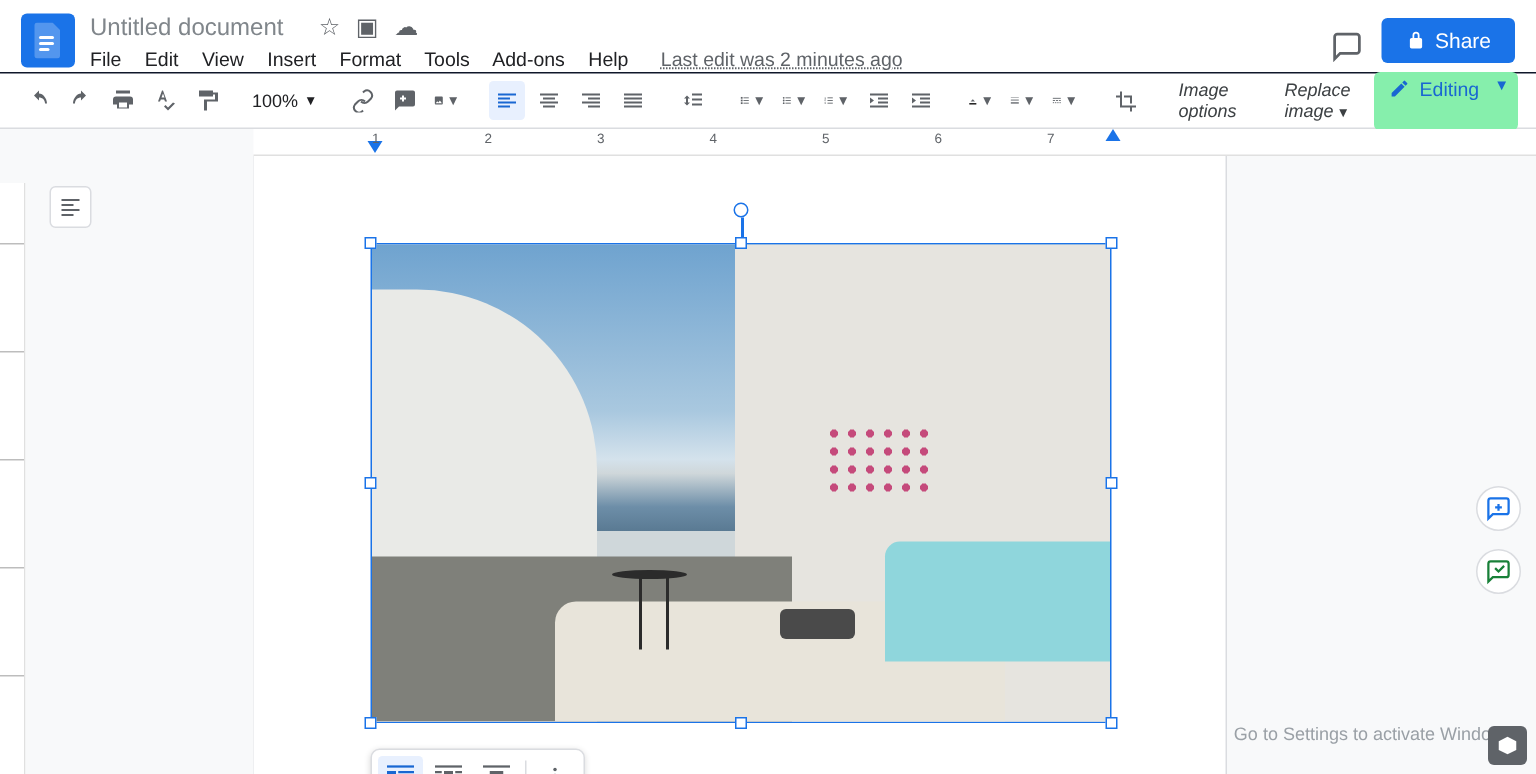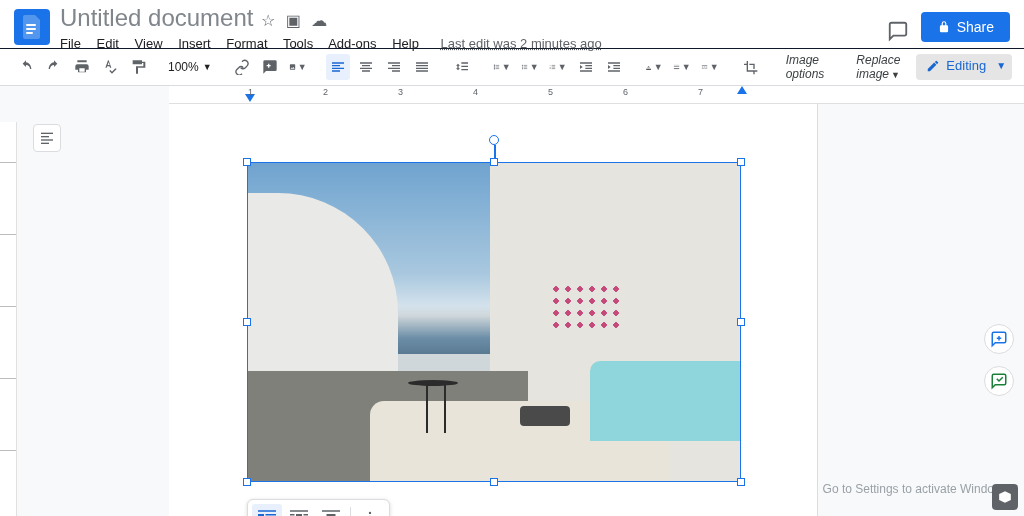--- a/index.html
+++ b/index.html
@@ -3,38 +3,38 @@
 <meta charset="utf-8">
 <style>
   * { box-sizing: border-box; margin: 0; padding: 0; font-family: Arial, "Helvetica Neue", sans-serif; }
   body { width: 1024px; height: 516px; overflow: hidden; background: #fff; color: #202124; position: relative; }
 
   
   .hdr { display: flex; align-items: center; padding: 6px 14px 0 14px; height: 48px; }
   .docs-logo { width: 36px; height: 36px; background:#1a73e8; border-radius:4px; display:flex; align-items:center; justify-content:center; margin-right:10px; }
   .docs-logo svg { fill:#fff; }
   .title-block { flex:1; }
-  .doc-title { font-size:24px; color:#80868b; display:inline-block; margin-right:0; }
+  .doc-title { font-size:16px; color:#80868b; display:inline-block; margin-right:16px; }
   .title-icons span { color:#5f6368; display:inline-block; margin:0 3px; cursor:pointer; }
   .menus { font-size:13px; color:#202124; margin-top:4px; }
   .menus span { margin-right:12px; cursor:pointer; }
   .last-edit { color:#5f6368; text-decoration: underline dotted; cursor:pointer; margin-left:6px; }
   .hdr-right { display:flex; align-items:flex-end; gap:12px; }
   .btn-share { background:#1a73e8; color:#fff; border:none; border-radius:4px; padding:7px 16px; font-size:14px; font-weight:500; cursor:pointer; display:flex; align-items:center; gap:6px; }
   .comments-icon { color:#5f6368; font-size:20px; cursor:pointer; }
 
   
   .toolbar { display:flex; align-items:center; height:38px; border-top:1px solid #0f172a; border-bottom:1px solid #dadce0; padding:0 14px; gap:4px; font-size:12px; color:#5f6368; }
   .tb-btn { min-width:24px; height:26px; display:flex; align-items:center; justify-content:center; border-radius:3px; cursor:pointer; padding:0 3px; }
   .tb-sep { width:1px; height:22px; background:#dadce0; margin:0 4px; }
   .tb-zoom { font-size:12px; color:#202124; padding:0 2px; cursor:pointer; display:flex; align-items:center; gap:2px; }
   .tb-align-on { background:#e8f0fe; color:#1967d2; }
   .tb-text { padding:0 8px; cursor:pointer; color:#3c4043;font-style:italic; }
   .tb-grow { flex:1; }
-  .mode-pill { background:#e5e5e5; color:#1967d2; border-radius:4px; padding:4px 26px 7px 10px; font-size:13px; position:relative; cursor:pointer; display:flex; align-items:center; gap:6px; }
+  .mode-pill { background:#86efac; color:#1967d2; border-radius:4px; padding:4px 26px 20px 10px; font-size:13px; position:relative; cursor:pointer; display:flex; align-items:flex-start; gap:6px; }
   .mode-pill .caret { position:absolute; right:6px; font-size:10px; }
 
   
   .workspace { display:flex; height: calc(516px - 48px - 38px); background:#f8f9fa; }
   .vruler { width:17px; background:#fff; border-right:1px solid #e0e0e0; position:relative; font-size:8px; color:#80868b; margin-top: 18px; }
   .vruler .tick { position:absolute; left:0; right:0; border-top:1px solid #bdbdbd; }
   .left-gutter { width: 152px; position:relative; background:#f8f9fa; }
   .outline-chip { width:28px; height:28px; border-radius:4px; border:1px solid #dadce0; background:#fff; display:flex; align-items:center; justify-content:center; margin:20px 0 0 16px; cursor:pointer; color:#5f6368; }
   .hruler-row { height:18px; display:flex; background:#f8f9fa; }
   .hruler { margin-left: 169px; height:18px; flex:1; background:#fff; border-bottom:1px solid #e0e0e0; position:relative; font-size:9px; color:#5f6368; }

